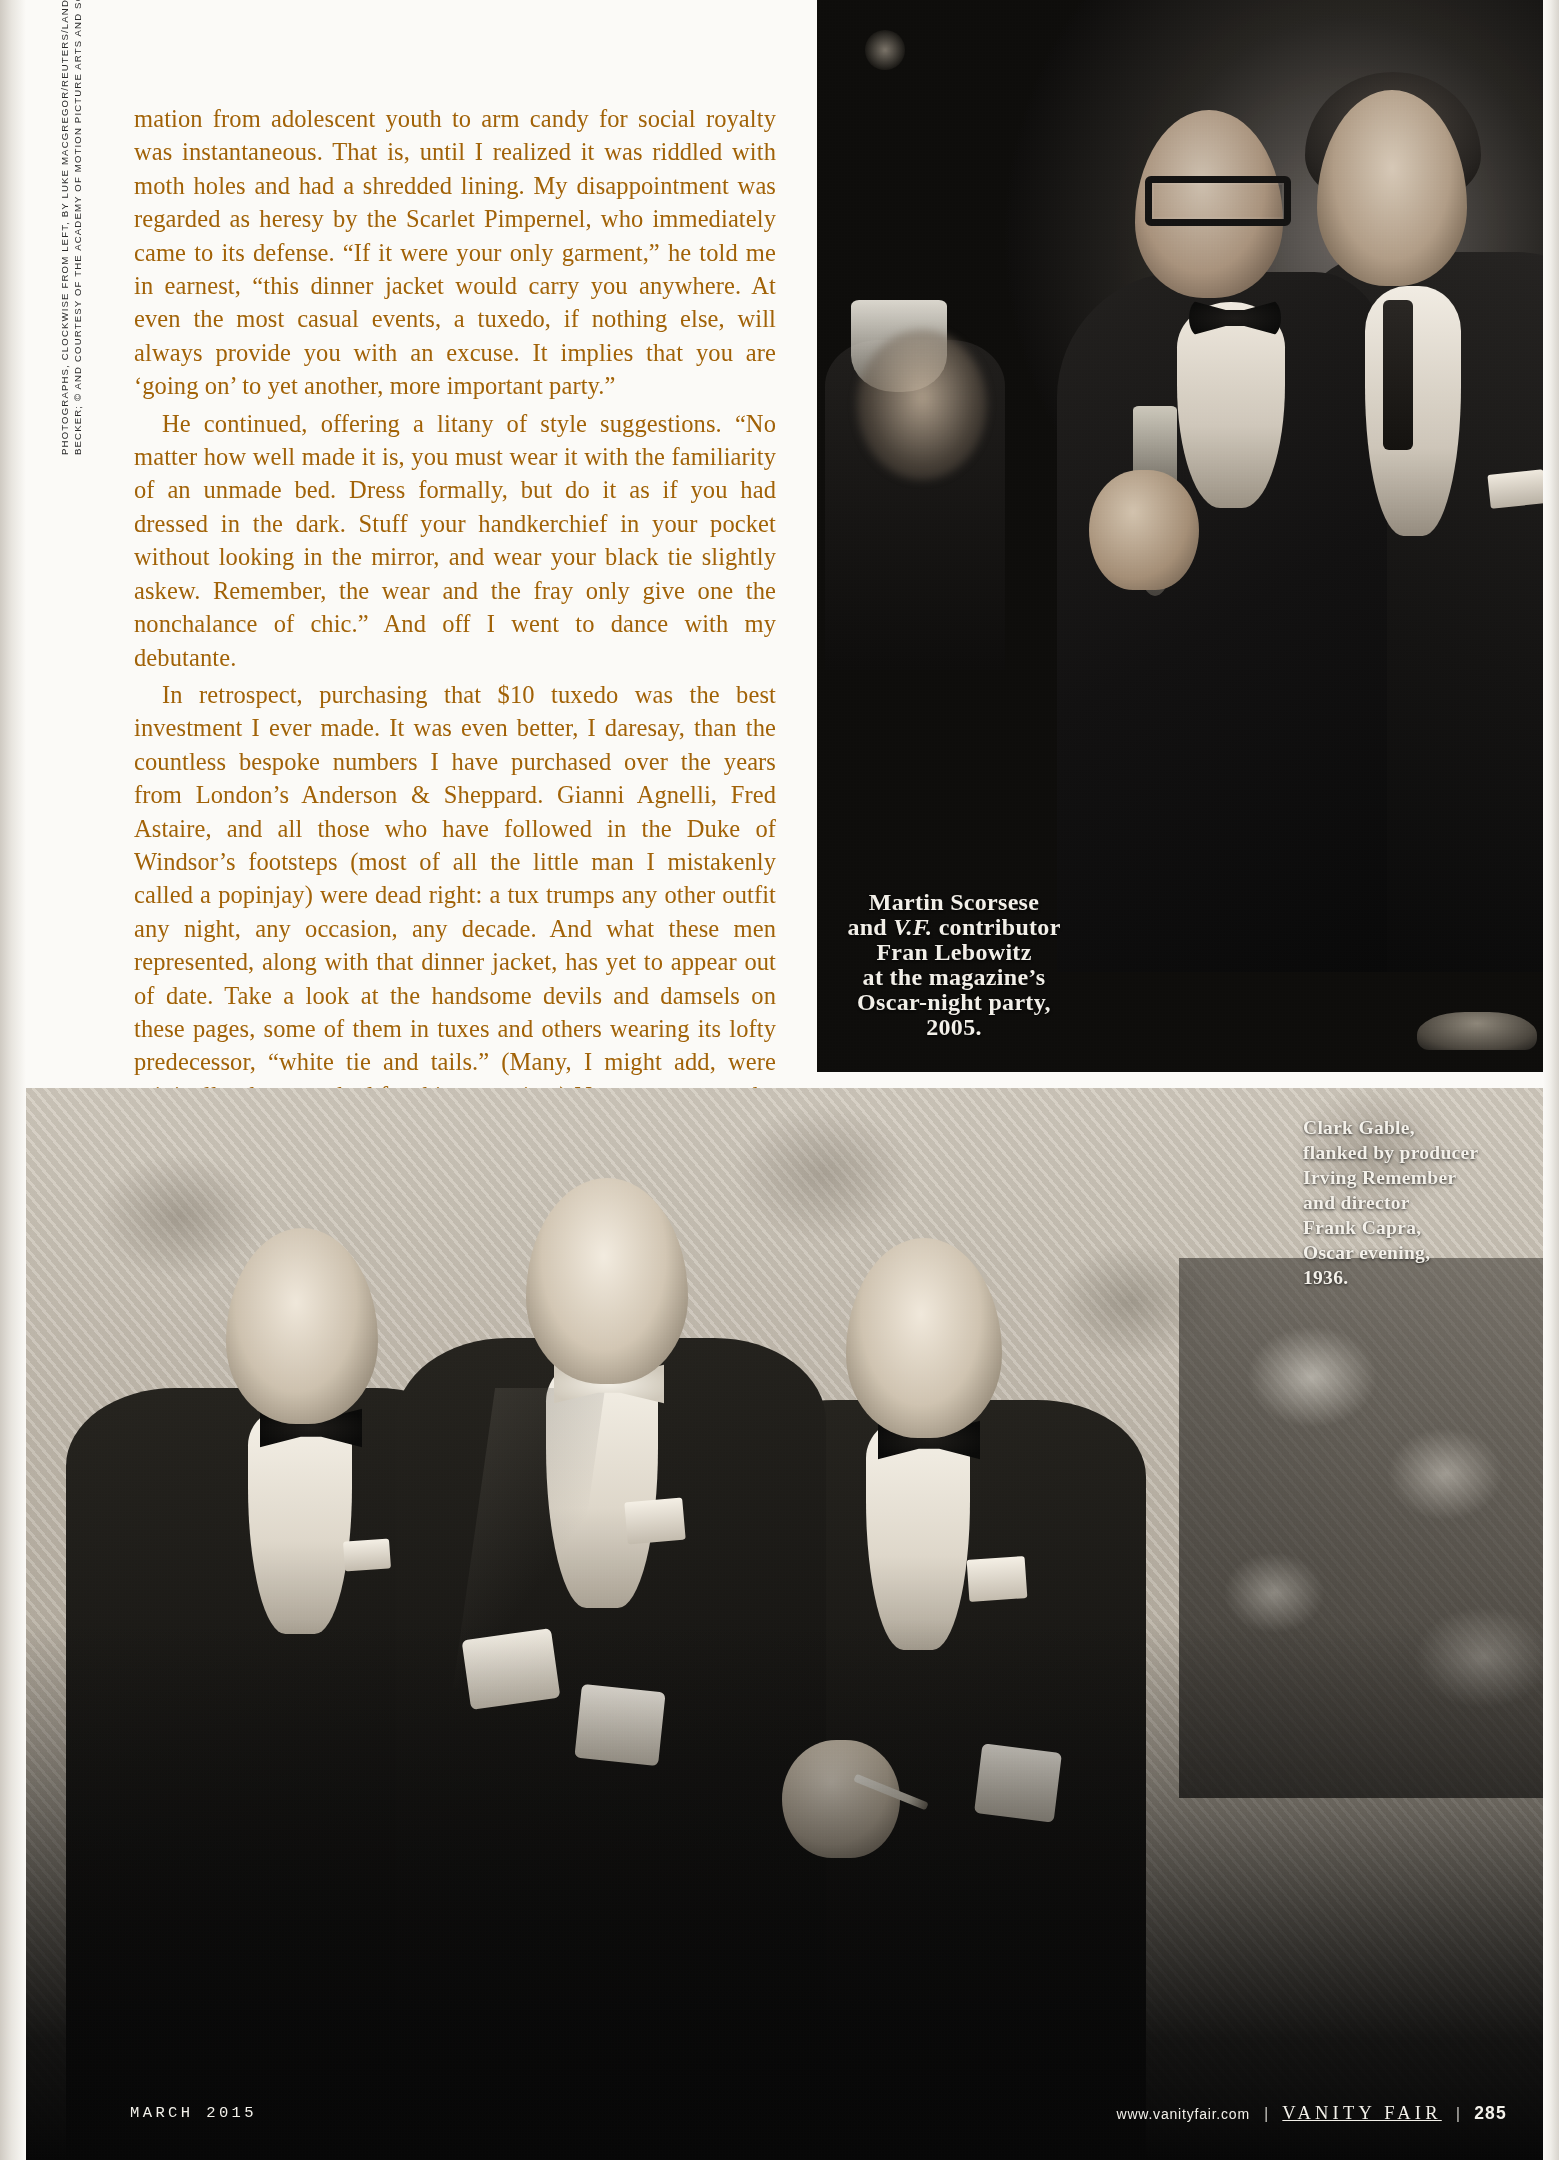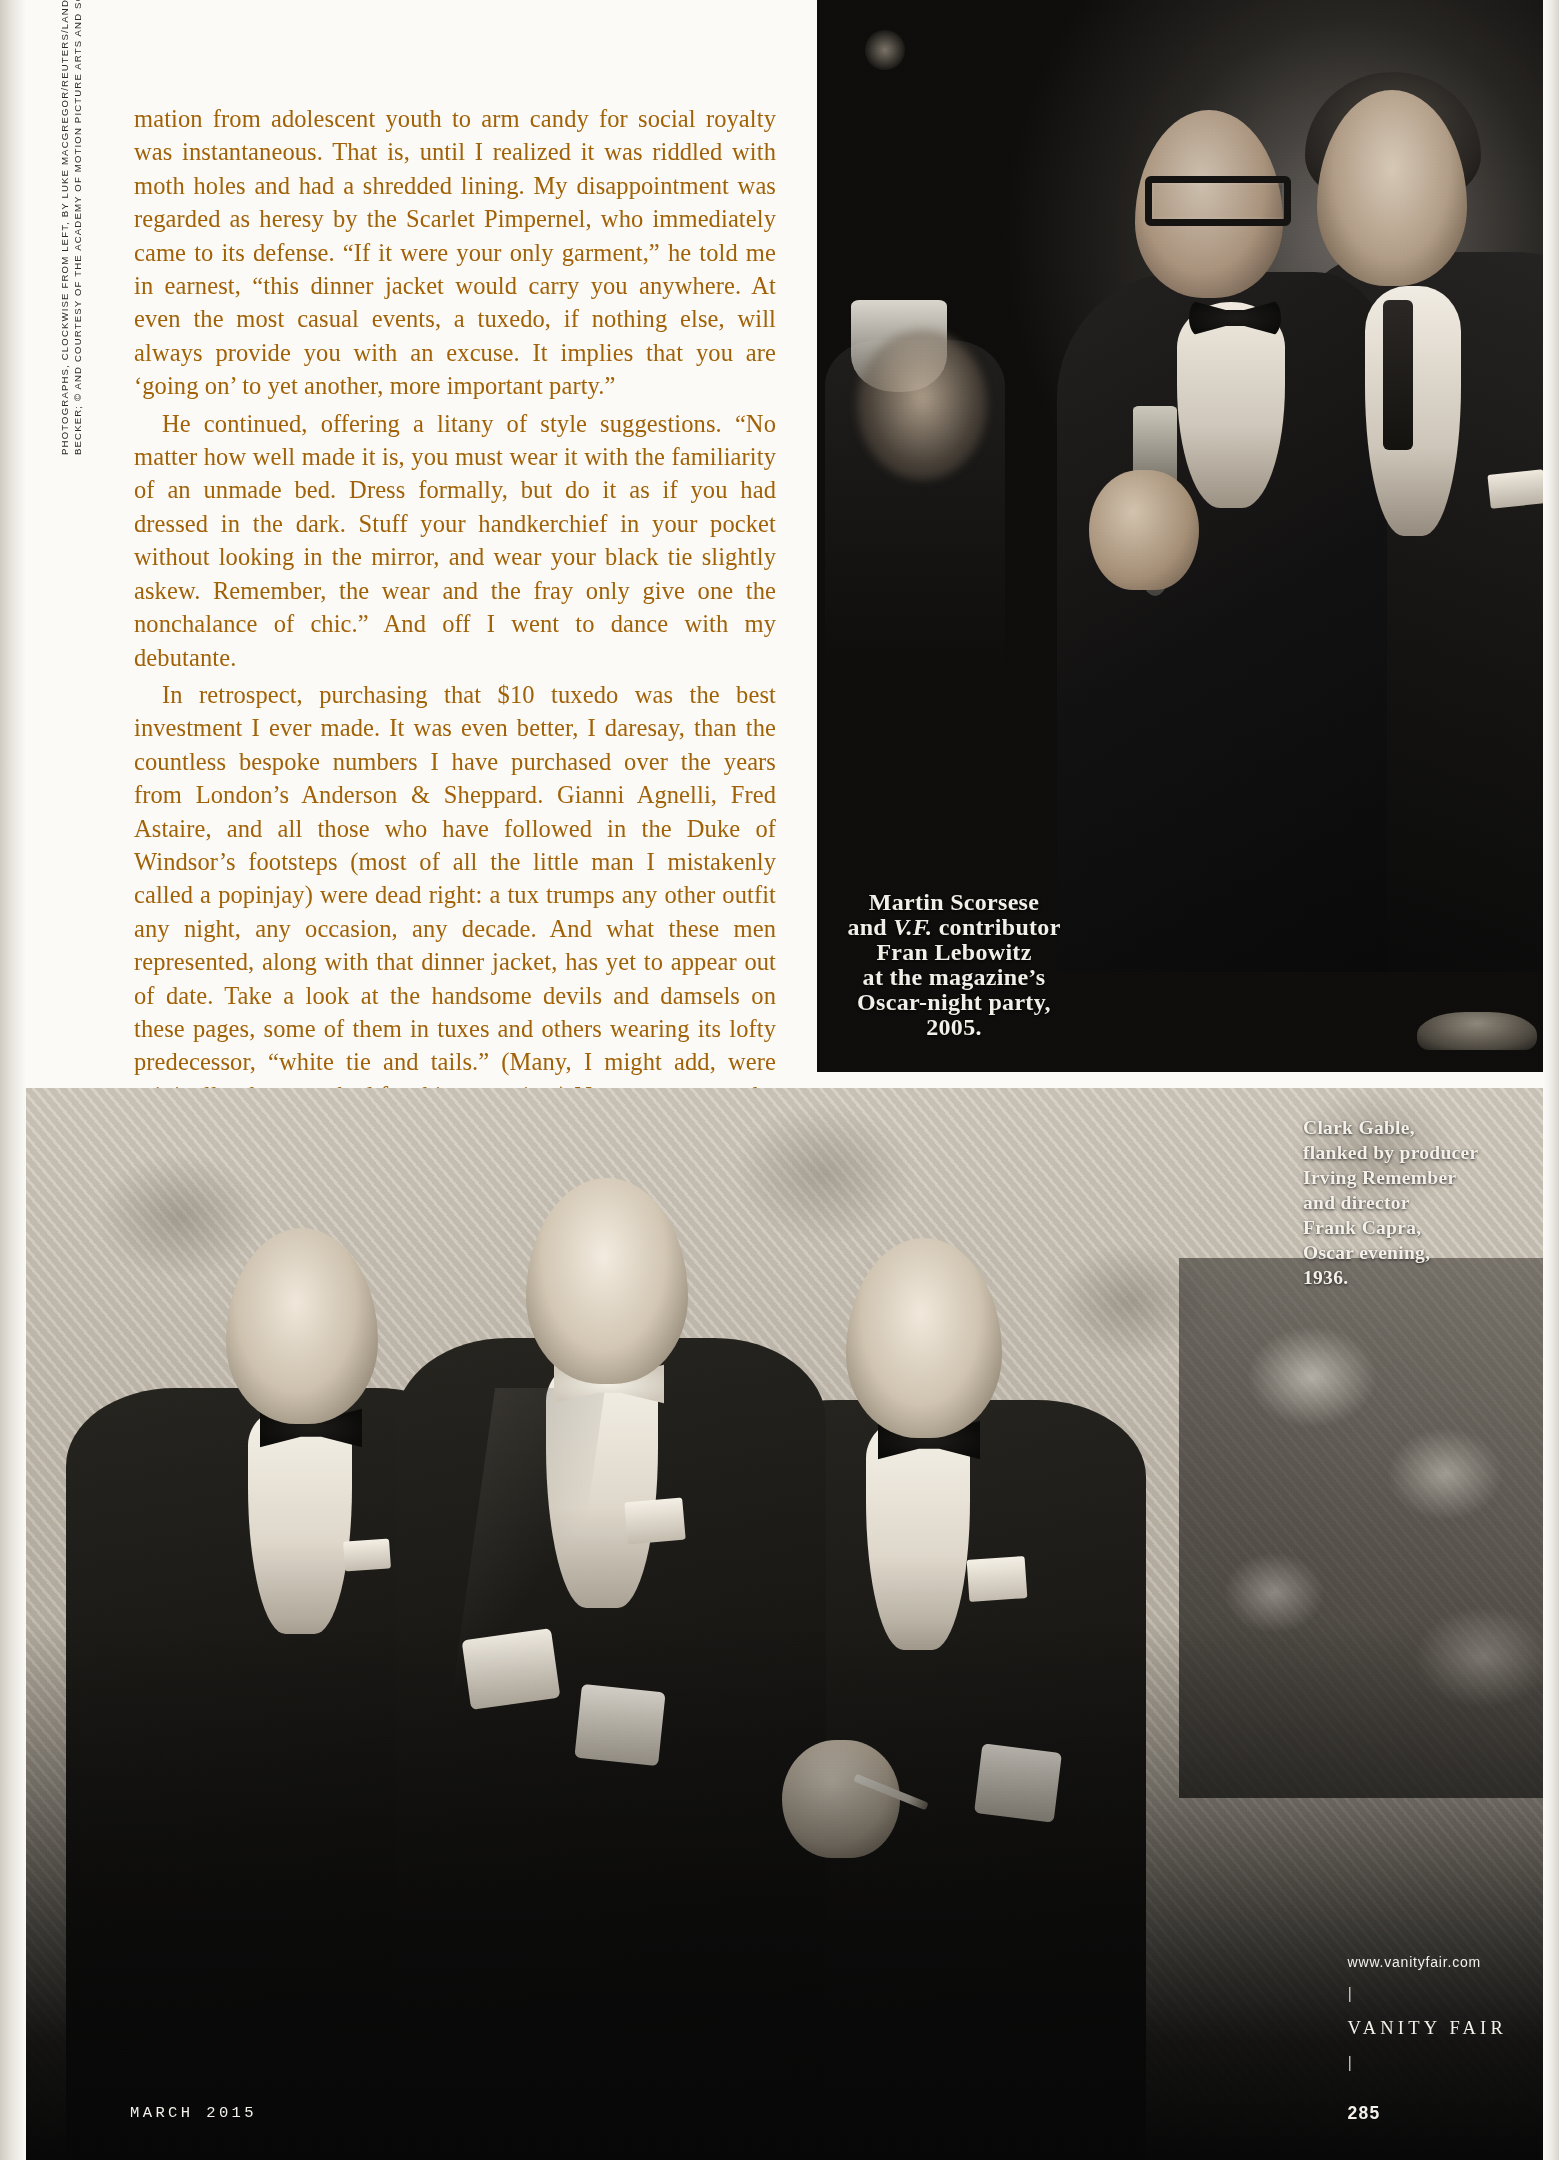--- a/index.html
+++ b/index.html
@@ -407,36 +407,36 @@
   }
   .footer-right {
     position: absolute;
     right: 52px;
     bottom: 36px;
     display: flex;
     align-items: baseline;
     gap: 14px;
     color: #f3f1ea;
     z-index: 8;
-    flex-direction: column;
   }
   .footer-right .url {
     font-family: "Liberation Sans", sans-serif;
     font-size: 14px;
     letter-spacing: 0.8px;
   }
   .footer-right .sep {
     font-family: "Liberation Sans", sans-serif;
     font-size: 17px;
     opacity: 0.75;
   }
   .footer-right .brand {
     font-family: "Liberation Serif", serif;
     font-size: 18.5px;
     letter-spacing: 4.2px;
+    text-decoration: underline;
   }
   .footer-right .pageno {
     font-family: "Liberation Sans", sans-serif;
     font-size: 17.5px;
     letter-spacing: 1.2px;
     font-weight: bold;
     margin-top: 16px;
   }
 </style>
 </head>

